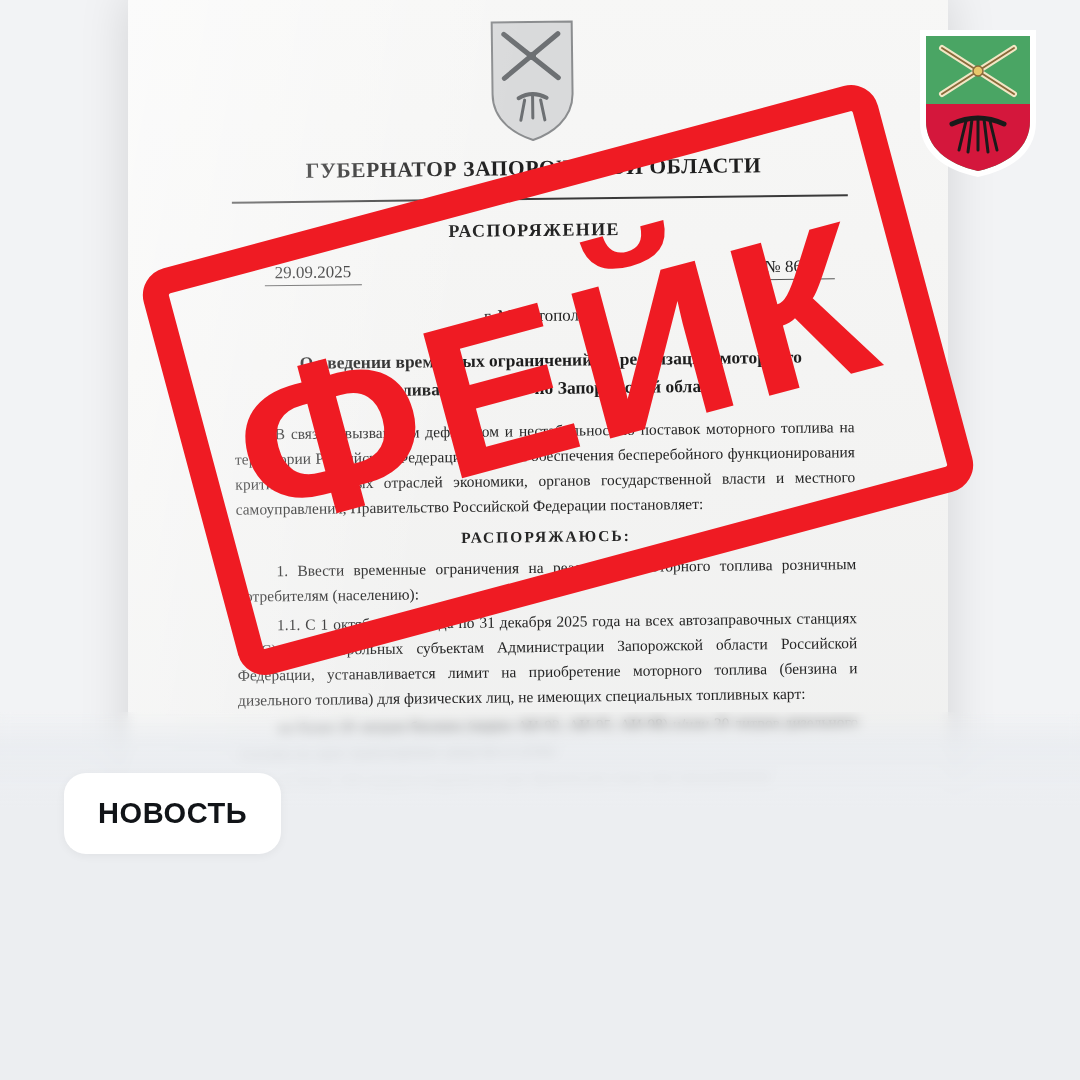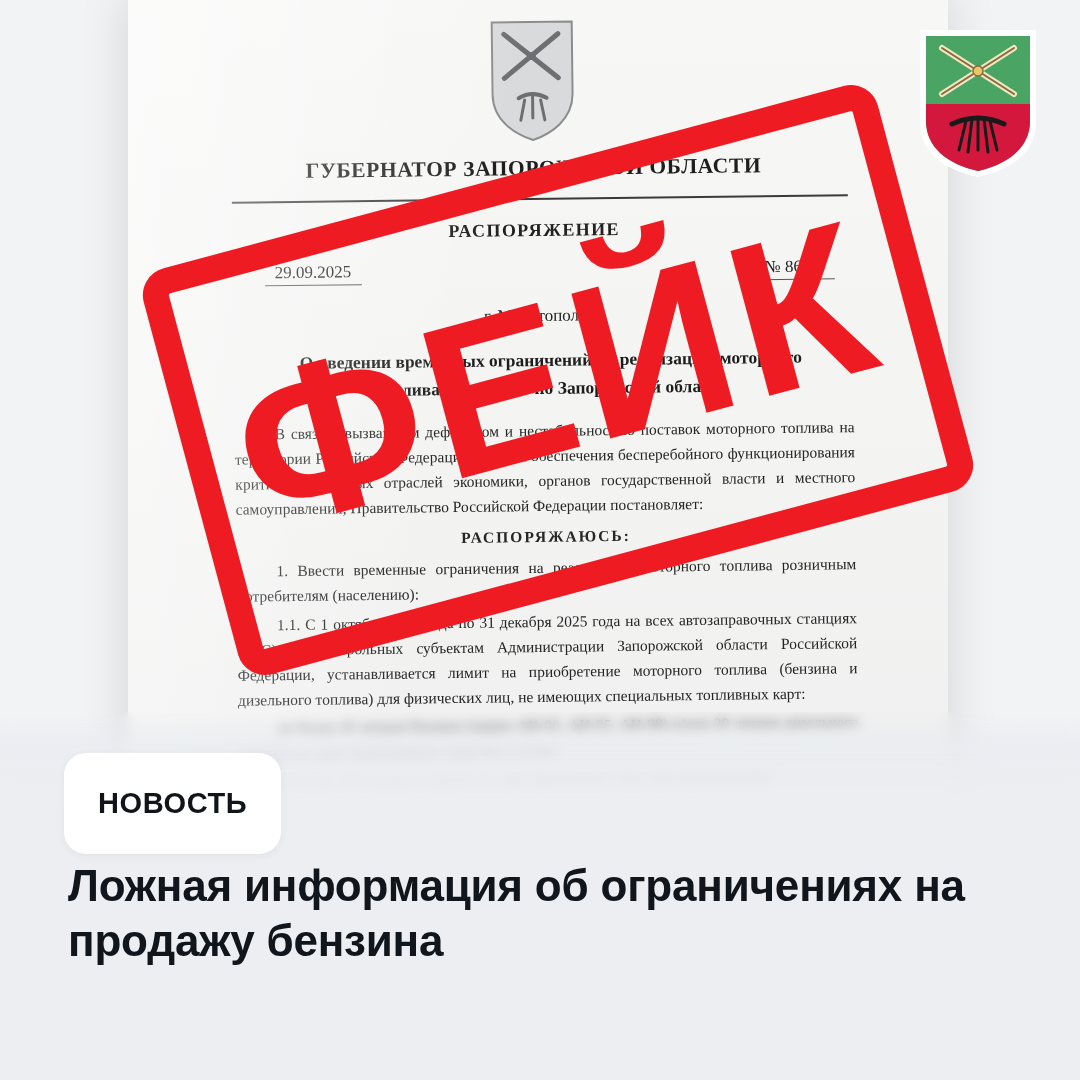--- a/index.html
+++ b/index.html
@@ -201,21 +201,21 @@
     height: 368px;
     background: linear-gradient(180deg, rgba(233,236,240,0.0) 0%, rgba(233,236,240,0.82) 9%, #eceef1 26%, #eceef1 100%);
     backdrop-filter: blur(6px);
   }
   .tag {
     position: absolute;
     left: 64px;
     bottom: 226px;
     background: #ffffff;
     border-radius: 22px;
-    padding: 34px 34px;
+    padding: 24px 34px;
     font-size: 29px;
     font-weight: 700;
     letter-spacing: 0.6px;
     color: #111418;
     box-shadow: 0 2px 10px rgba(0,0,0,0.05);
   }
   .headline {
     position: absolute;
     left: 68px;
     right: 72px;
@@ -283,15 +283,14 @@
     <path d="M10 78 H114 V95 C114 121 93 138 62 145 C31 138 10 121 10 95 Z" fill="#d4173c"></path>
     <path d="M26 22 L98 68 M98 22 L26 68" stroke="#f2e6c4" stroke-width="6" stroke-linecap="round"></path>
     <path d="M26 22 L98 68 M98 22 L26 68" stroke="#8a6a3a" stroke-width="2" stroke-linecap="round"></path>
     <circle cx="62" cy="45" r="5" fill="#e8c76a" stroke="#8a6a3a" stroke-width="1.5"></circle>
     <path d="M36 98 Q62 86 88 98" stroke="#1a1a1a" stroke-width="5" fill="none" stroke-linecap="round"></path>
     <path d="M62 92 L62 124 M50 95 L43 124 M74 95 L81 124 M56 93 L52 126 M68 93 L72 126" stroke="#1a1a1a" stroke-width="3" stroke-linecap="round"></path>
   </svg>
 
   <div class="bottom-overlay"></div>
   <div class="tag">НОВОСТЬ</div>
-  <div class="headline">Ложная информация об ограничениях на продажу бензина</div>
 
 </div>
 
 </body></html>

